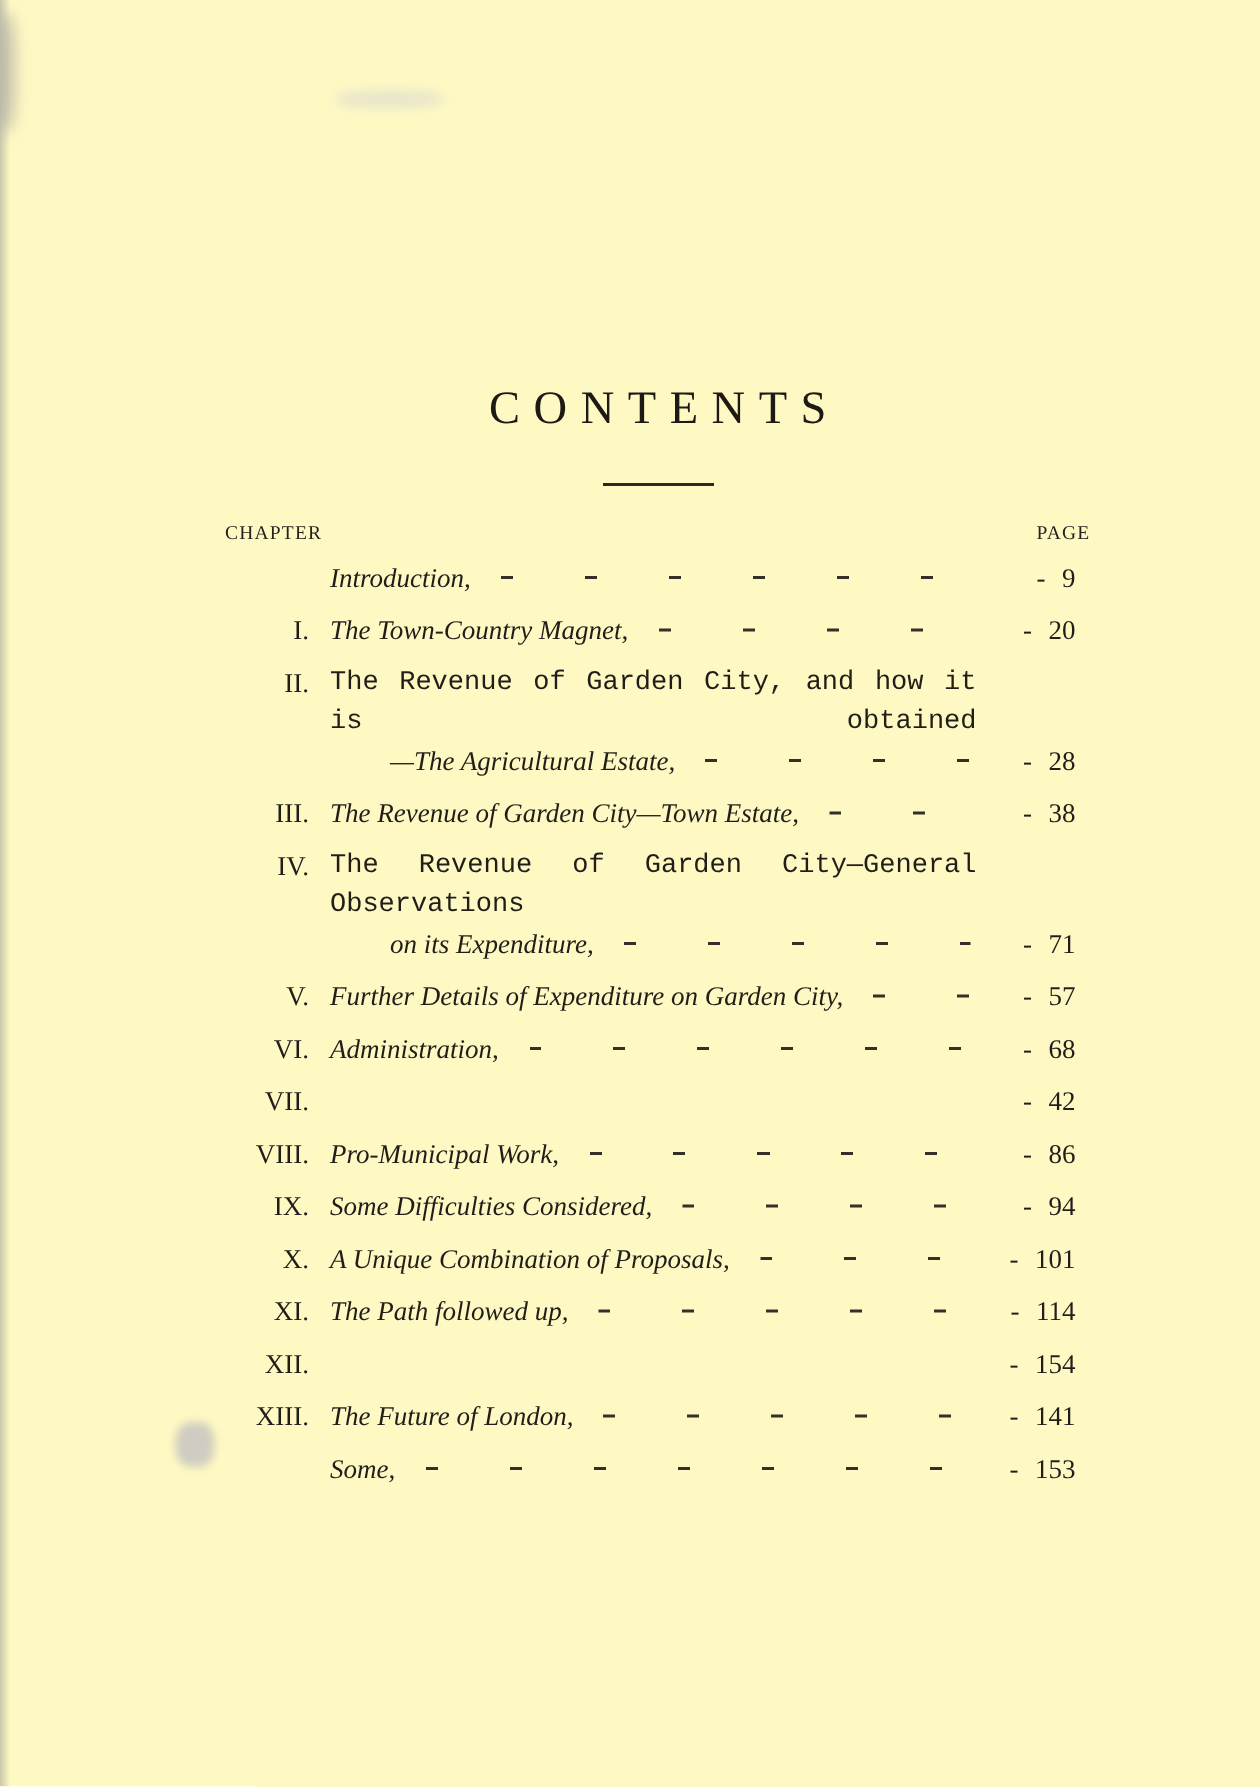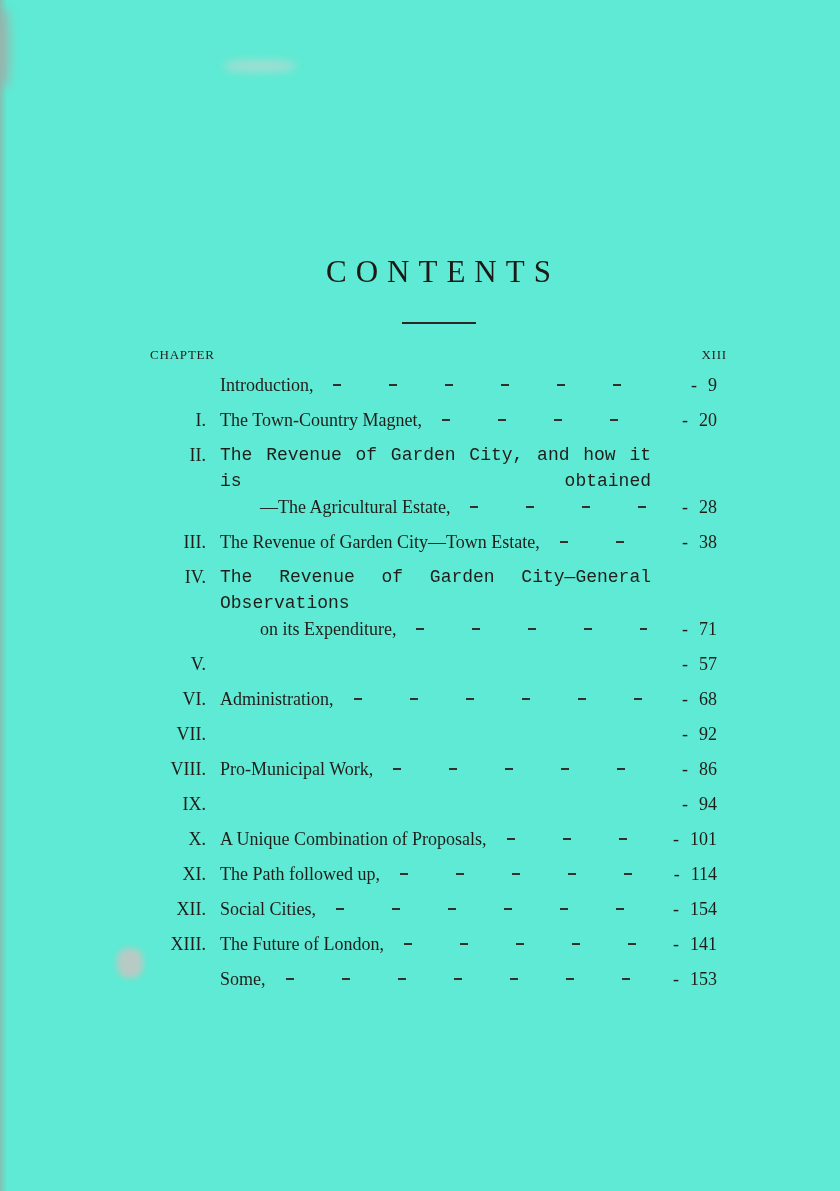--- a/index.html
+++ b/index.html
@@ -1,20 +1,20 @@
 <!DOCTYPE html>
 <html><head>
 <meta charset="utf-8">
 <style>
   html, body { margin: 0; padding: 0; background: #ffffff; }
   .page {
     position: relative;
     width: 840px;
     height: 1191px;
-    background: #5eead4;
+    background: #fef9c3;
     overflow: hidden;
     color: #211e1a;
     font-family: "Liberation Serif", "DejaVu Serif", serif;
   }
   
   .edge-shade {
     position: absolute; left: 0; top: 0; bottom: 0; width: 7px;
     background: linear-gradient(90deg, rgba(160,158,154,.55), rgba(255,255,255,0));
   }
   .smudge { position: absolute; border-radius: 40%; }
@@ -61,21 +61,21 @@
     grid-template-columns: 56px 1fr 52px;
     column-gap: 14px;
     margin-bottom: 9px;
     font-size: 18px;
     line-height: 26px;
   }
   .num { grid-column: 1; text-align: right; }
   .body { grid-column: 2; }
   .line { text-align: justify; text-align-last: justify; font-family: Liberation Mono, monospace; }
   .cont { padding-left: 40px; }
-  .lastline { display: flex; align-items: baseline; }
+  .lastline { display: flex; align-items: baseline; font-style: italic; }
   .t { white-space: nowrap; }
   .leader { flex: 1; position: relative; min-width: 26px; }
   .leader::after {
     content: "";
     position: absolute;
     left: 20px; right: 4px;
     top: -7px;
     height: 2px;
     background: repeating-linear-gradient(90deg, #33302b 0 8px, transparent 8px 56px);
   }
@@ -96,21 +96,21 @@
   <div class="edge-shade"></div>
   <div class="smudge s1"></div>
   <div class="smudge s2"></div>
   <div class="smudge s3"></div>
 
   <div class="inner">
     <h1 class="title">CONTENTS</h1>
     <div class="rule"></div>
     <div class="cols">
       <span>CHAPTER</span>
-      <span>XIII</span>
+      <span>PAGE</span>
     </div>
     <div id="entries" class="entries">
         <div class="entry">
     <div class="num"></div>
     <div class="body">
             <div class="lastline">
               <span class="t">Introduction,</span>
               <span class="leader"></span>
             </div>
           </div>
@@ -153,48 +153,60 @@
             <div class="line">The Revenue of Garden City—General Observations</div>
             <div class="lastline cont">
               <span class="t">on its Expenditure,</span>
               <span class="leader"></span>
             </div>
           </div>
     <div class="page-num">71</div>
   </div>
         <div class="entry">
     <div class="num">V.</div>
+    <div class="body">
+            <div class="lastline">
+              <span class="t">Further Details of Expenditure on Garden City,</span>
+              <span class="leader"></span>
+            </div>
+          </div>
     <div class="page-num">57</div>
   </div>
         <div class="entry">
     <div class="num">VI.</div>
     <div class="body">
             <div class="lastline">
               <span class="t">Administration,</span>
               <span class="leader"></span>
             </div>
           </div>
     <div class="page-num">68</div>
   </div>
         <div class="entry">
     <div class="num">VII.</div>
-    <div class="page-num">92</div>
+    <div class="page-num">42</div>
   </div>
         <div class="entry">
     <div class="num">VIII.</div>
     <div class="body">
             <div class="lastline">
               <span class="t">Pro-Municipal Work,</span>
               <span class="leader"></span>
             </div>
           </div>
     <div class="page-num">86</div>
   </div>
         <div class="entry">
     <div class="num">IX.</div>
+    <div class="body">
+            <div class="lastline">
+              <span class="t">Some Difficulties Considered,</span>
+              <span class="leader"></span>
+            </div>
+          </div>
     <div class="page-num">94</div>
   </div>
         <div class="entry">
     <div class="num">X.</div>
     <div class="body">
             <div class="lastline">
               <span class="t">A Unique Combination of Proposals,</span>
               <span class="leader"></span>
             </div>
           </div>
@@ -205,26 +217,20 @@
     <div class="body">
             <div class="lastline">
               <span class="t">The Path followed up,</span>
               <span class="leader"></span>
             </div>
           </div>
     <div class="page-num">114</div>
   </div>
         <div class="entry">
     <div class="num">XII.</div>
-    <div class="body">
-            <div class="lastline">
-              <span class="t">Social Cities,</span>
-              <span class="leader"></span>
-            </div>
-          </div>
     <div class="page-num">154</div>
   </div>
         <div class="entry">
     <div class="num">XIII.</div>
     <div class="body">
             <div class="lastline">
               <span class="t">The Future of London,</span>
               <span class="leader"></span>
             </div>
           </div>

